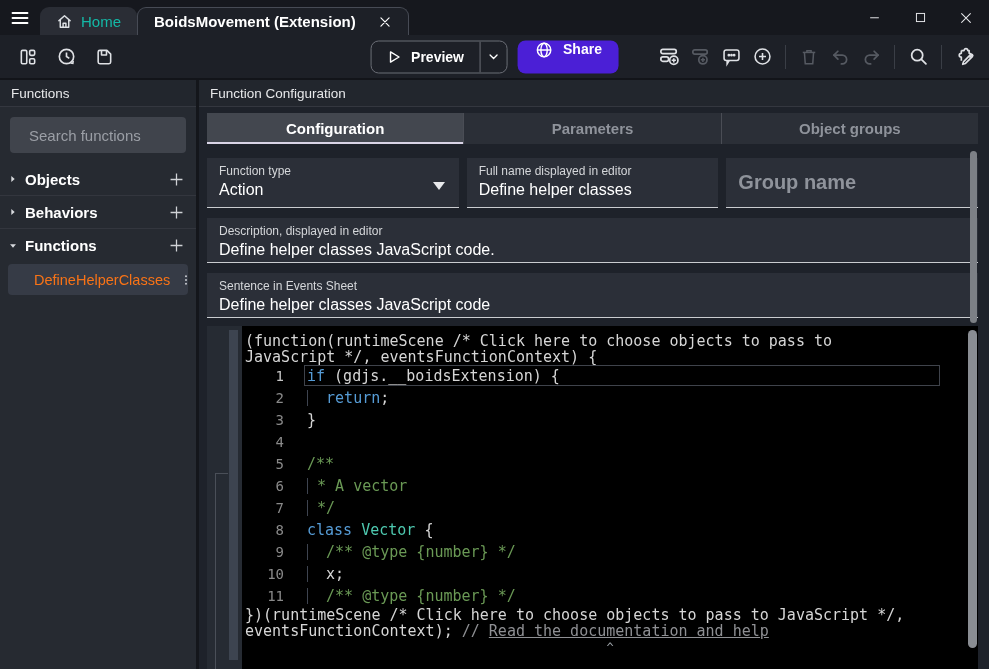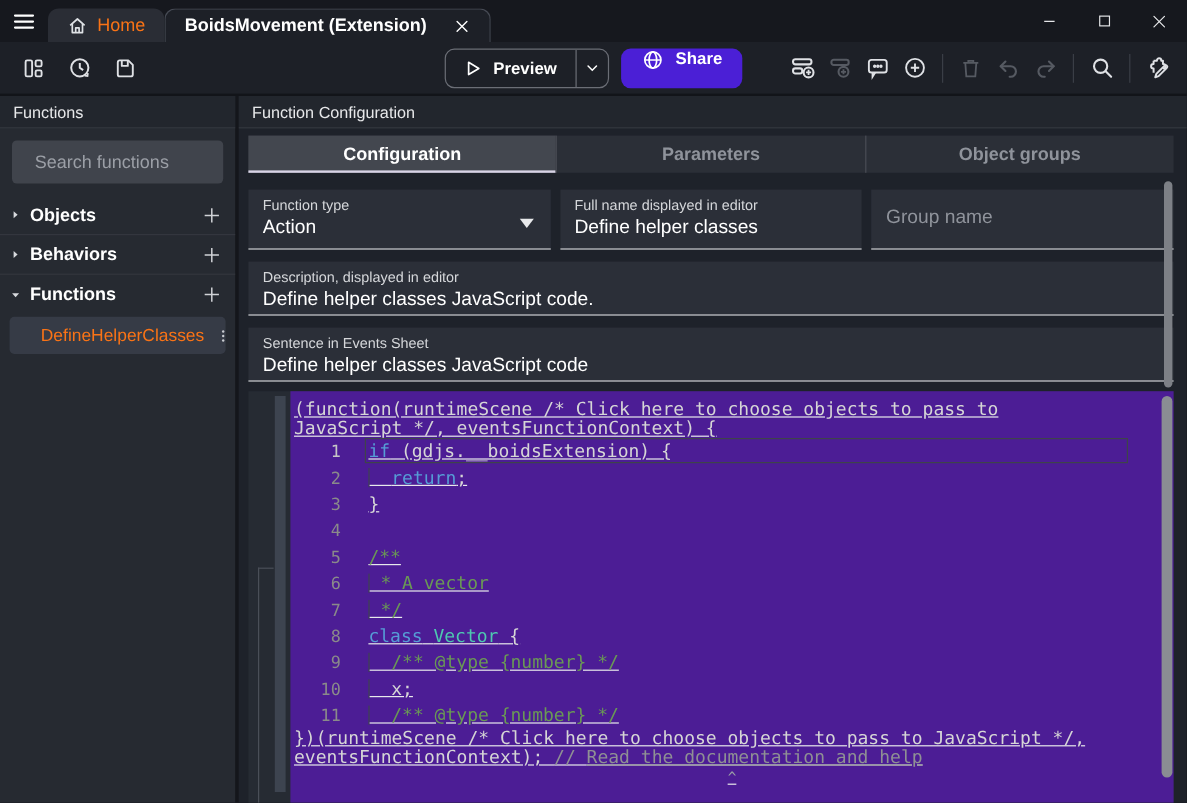--- a/index.html
+++ b/index.html
@@ -4,21 +4,21 @@
 <style>
   * { margin:0; padding:0; box-sizing:border-box; }
   html,body { width:989px; height:669px; overflow:hidden; }
   body { font-family:"Liberation Sans", sans-serif; background:#16181e; color:#e8e9ec; }
 
   
   .titlebar { height:35px; display:flex; align-items:flex-end; background:#16181e; position:relative; }
   .hamburger { width:40px; height:35px; display:flex; align-items:center; justify-content:center; cursor:pointer; }
   .ttabs { display:flex; align-items:flex-end; height:35px; }
   .ttab { height:28px; display:flex; align-items:center; gap:8px; padding:0 16px; border-radius:9px 9px 0 0; font-size:15px; cursor:pointer; }
-  .ttab.home { background:#2a2d35; color:#f97316; }
+  .ttab.home { background:#2a2d35; color:#14b8a6; }
   .ttab.active { background:#1d2027; border:1px solid #474b55; border-bottom:none; color:#fff; font-weight:bold; }
   .ttab .closex { margin-left:14px; display:flex; align-items:center; }
   .wincontrols { position:absolute; right:0; top:0; height:35px; display:flex; }
   .winbtn { width:46px; height:35px; display:flex; align-items:center; justify-content:center; cursor:pointer; }
 
   
   .toolbar { height:45px; background:#1d2027; display:flex; align-items:center; position:relative; border-bottom:2px solid #121419; }
   .tb-left { display:flex; align-items:center; gap:10px; padding-left:14px; }
   .iconbtn { width:28px; height:28px; display:flex; align-items:center; justify-content:center; cursor:pointer; border-radius:4px; }
   .tb-center { position:absolute; left:50%; top:50%; transform:translate(-50%,-50%); display:flex; align-items:center; gap:10px; }
@@ -59,30 +59,30 @@
   .fieldsarea { flex:none; }
   .frow { display:flex; gap:8px; margin-top:14px; }
   .frow2 { margin-top:10px; }
   .field { background:#2b2f38; border-bottom:1px solid #caccd0; padding:6px 12px 7px 12px; }
   .field .flab { font-size:12px; color:#d5d7da; display:block; margin-bottom:3px; }
   .field .fval { font-size:16px; color:#fff; white-space:nowrap; overflow:hidden; }
   .field.third { flex:1; height:50px; }
   .field.wide { height:45px; }
   .field.selectf { position:relative; cursor:pointer; }
   .selcaret { position:absolute; right:14px; top:24px; }
-  .field input.ghost { width:100%; height:100%; background:transparent; border:none; outline:none; font-family:inherit; font-size:16px; color:#84cc16; }
+  .field input.ghost { width:100%; height:100%; background:transparent; border:none; outline:none; font-family:inherit; font-size:20px; color:#84cc16;font-weight:bold; }
   .field input.ghost::placeholder { color:#8f939b; }
   .groupfield { display:flex; align-items:center; }
   .cfg-scroll { position:absolute; right:12px; top:44px; width:7px; height:172px; border-radius:4px; background:#7d8086; }
 
   
   .codepanel { flex:1; margin-top:8px; background:#262b33; position:relative; min-height:0; }
   .gutter-scroll { position:absolute; left:22px; top:4px; bottom:9px; width:9px; background:#3d4450; }
   .corner-line { position:absolute; left:8px; top:147px; bottom:0; width:13px; border-left:1px solid #4a4f58; border-top:1px solid #4a4f58; }
-  .editor { position:absolute; left:35px; right:0; top:0; bottom:0; background:#4c1d95; font-family:"DejaVu Sans Mono", monospace; font-size:15px; overflow:hidden; cursor:text;text-decoration:underline; }
+  .editor { position:absolute; left:35px; right:0; top:0; bottom:0; background:#000000; font-family:"DejaVu Sans Mono", monospace; font-size:15px; overflow:hidden; cursor:text; }
   .ed-scroll { position:absolute; right:1px; top:4px; width:9px; height:318px; border-radius:5px; background:#8a8d93; }
   #code-content { padding-top:7px; }
   .hline { line-height:16px; white-space:pre; padding-left:3px; color:#d6d6d6; }
   .cline { height:22px; line-height:22px; white-space:pre; position:relative; }
   .cline .lnum { display:inline-block; width:42px; text-align:right; color:#8a8a8a; margin-right:23px; font-size:14px; }
   .cline.current .lnum { color:#c6c6c6; }
   .cline .line-box { position:absolute; left:62px; right:38px; top:0; bottom:1px; border:1px solid #3f434b; }
   .tok-p { color:#d6d6d6; }
   .tok-k { color:#569cd6; }
   .tok-c { color:#6a9955; }

